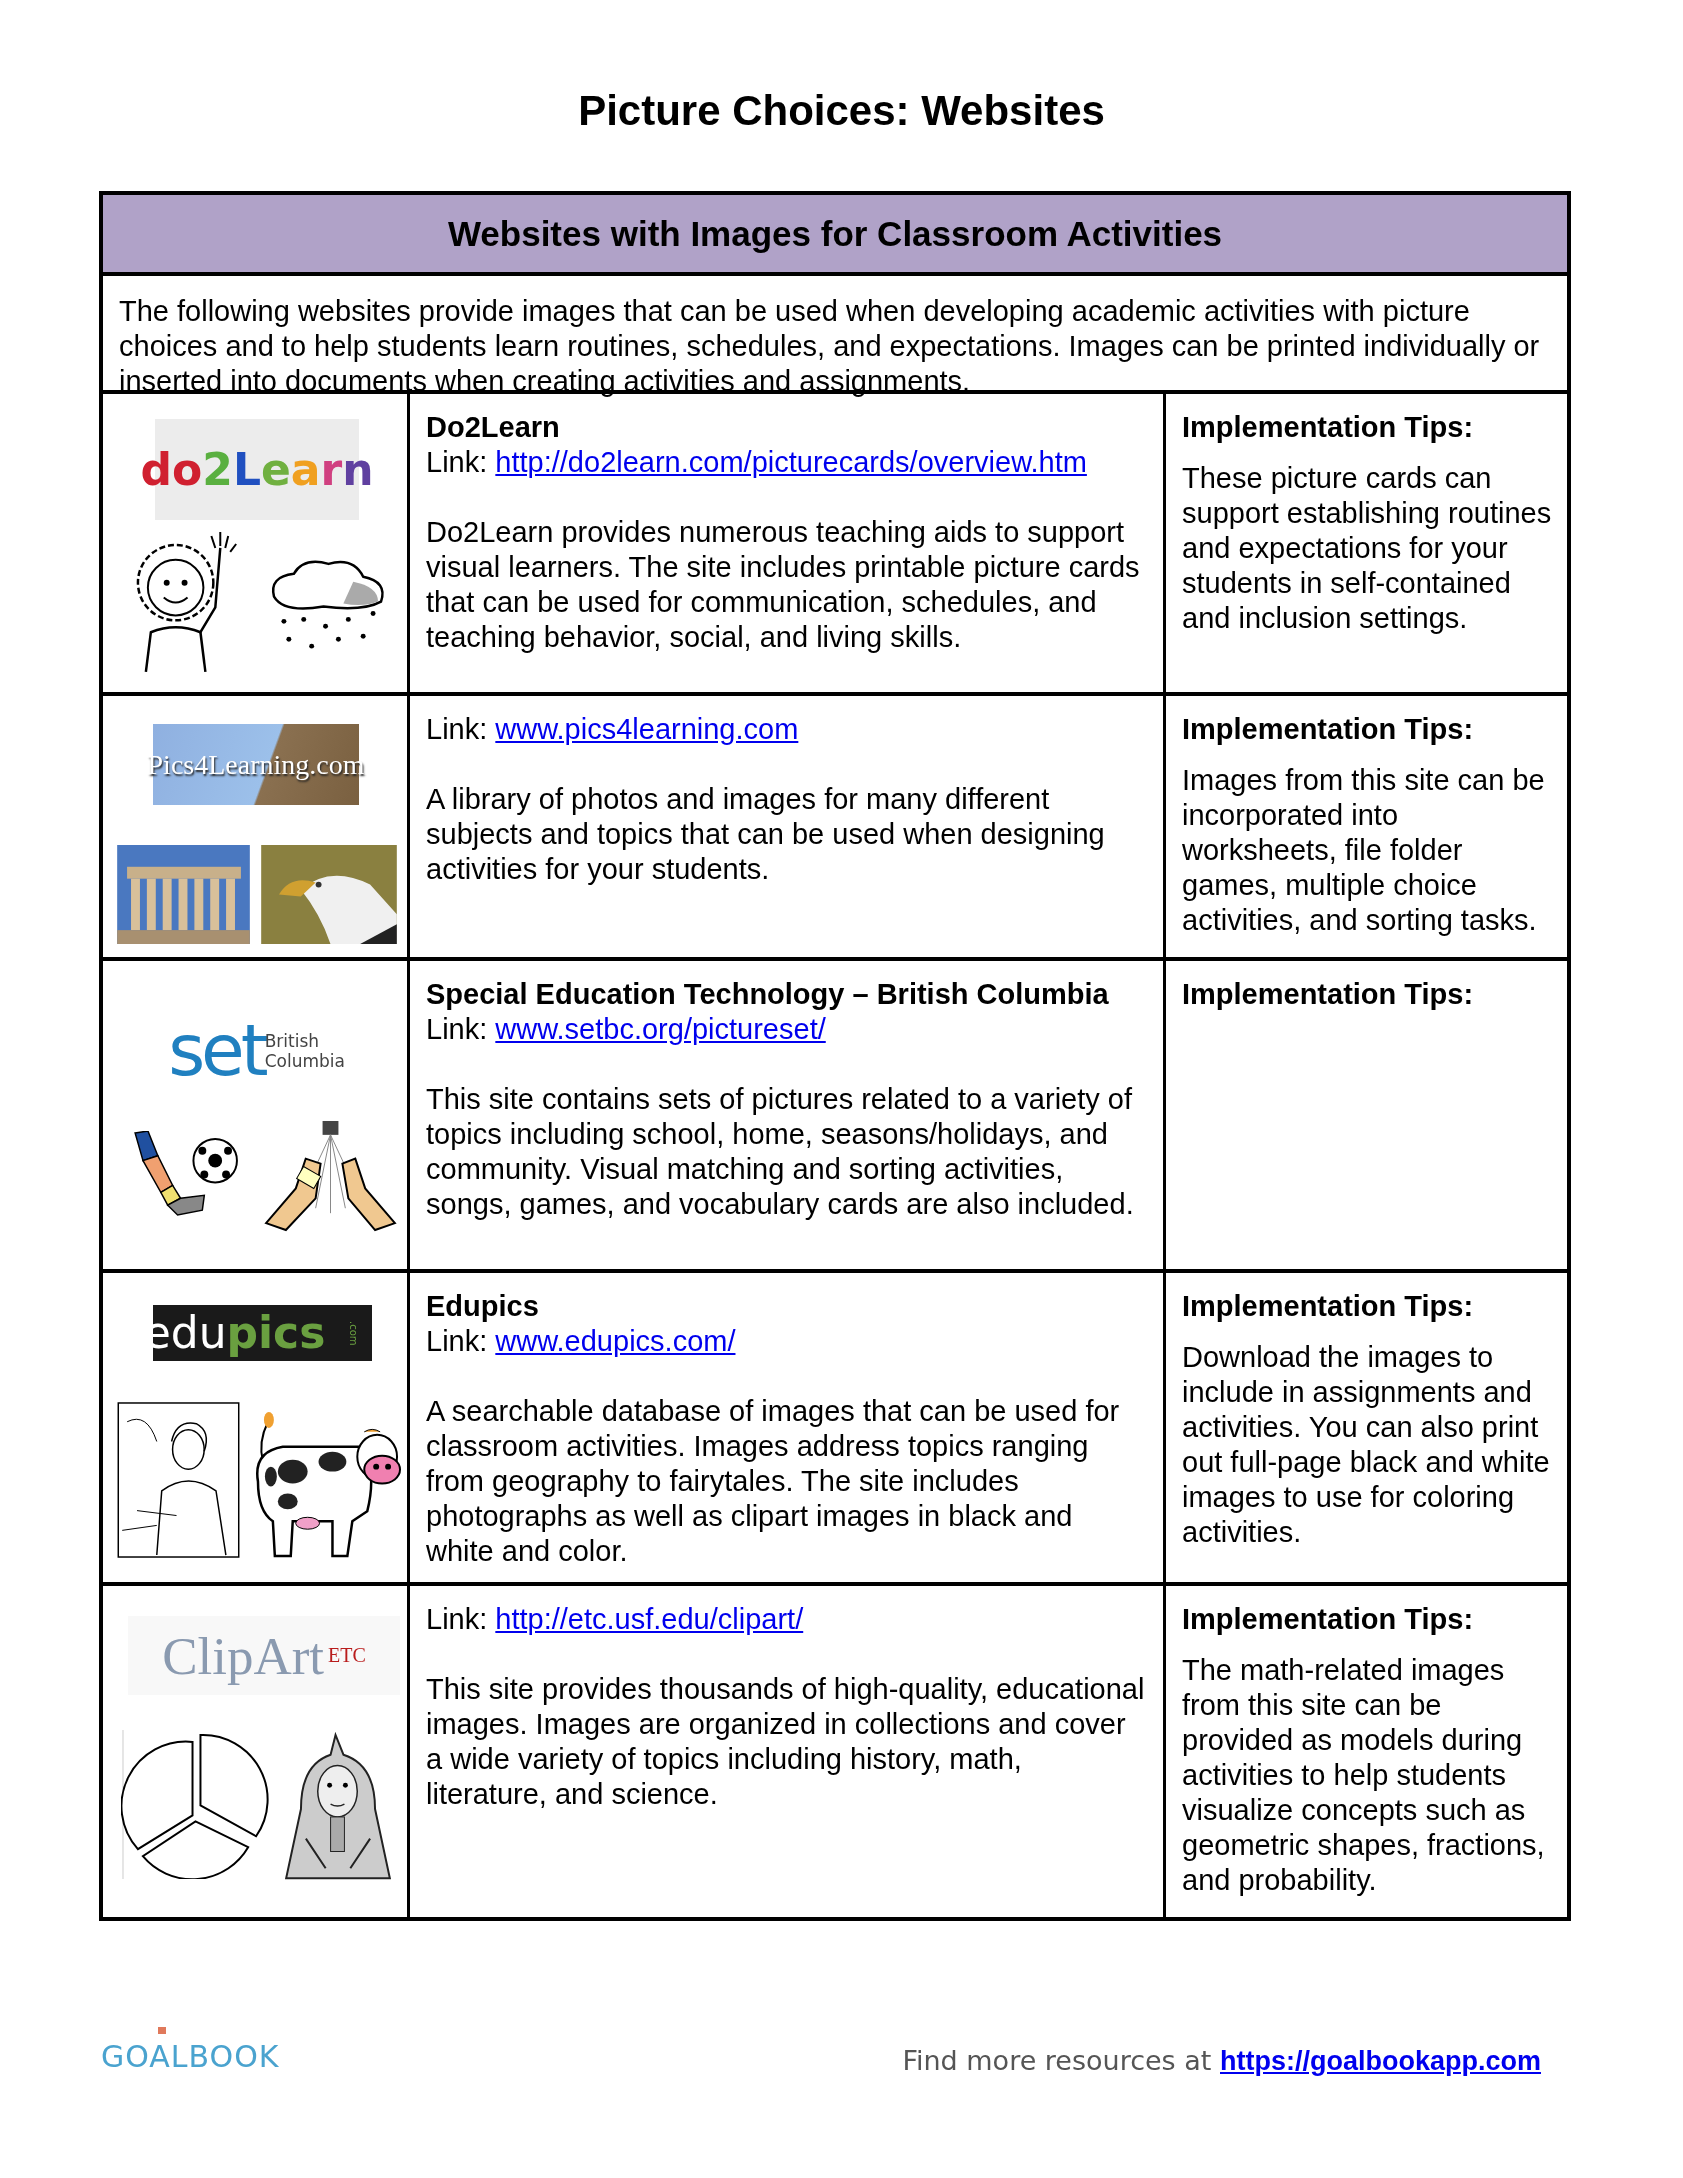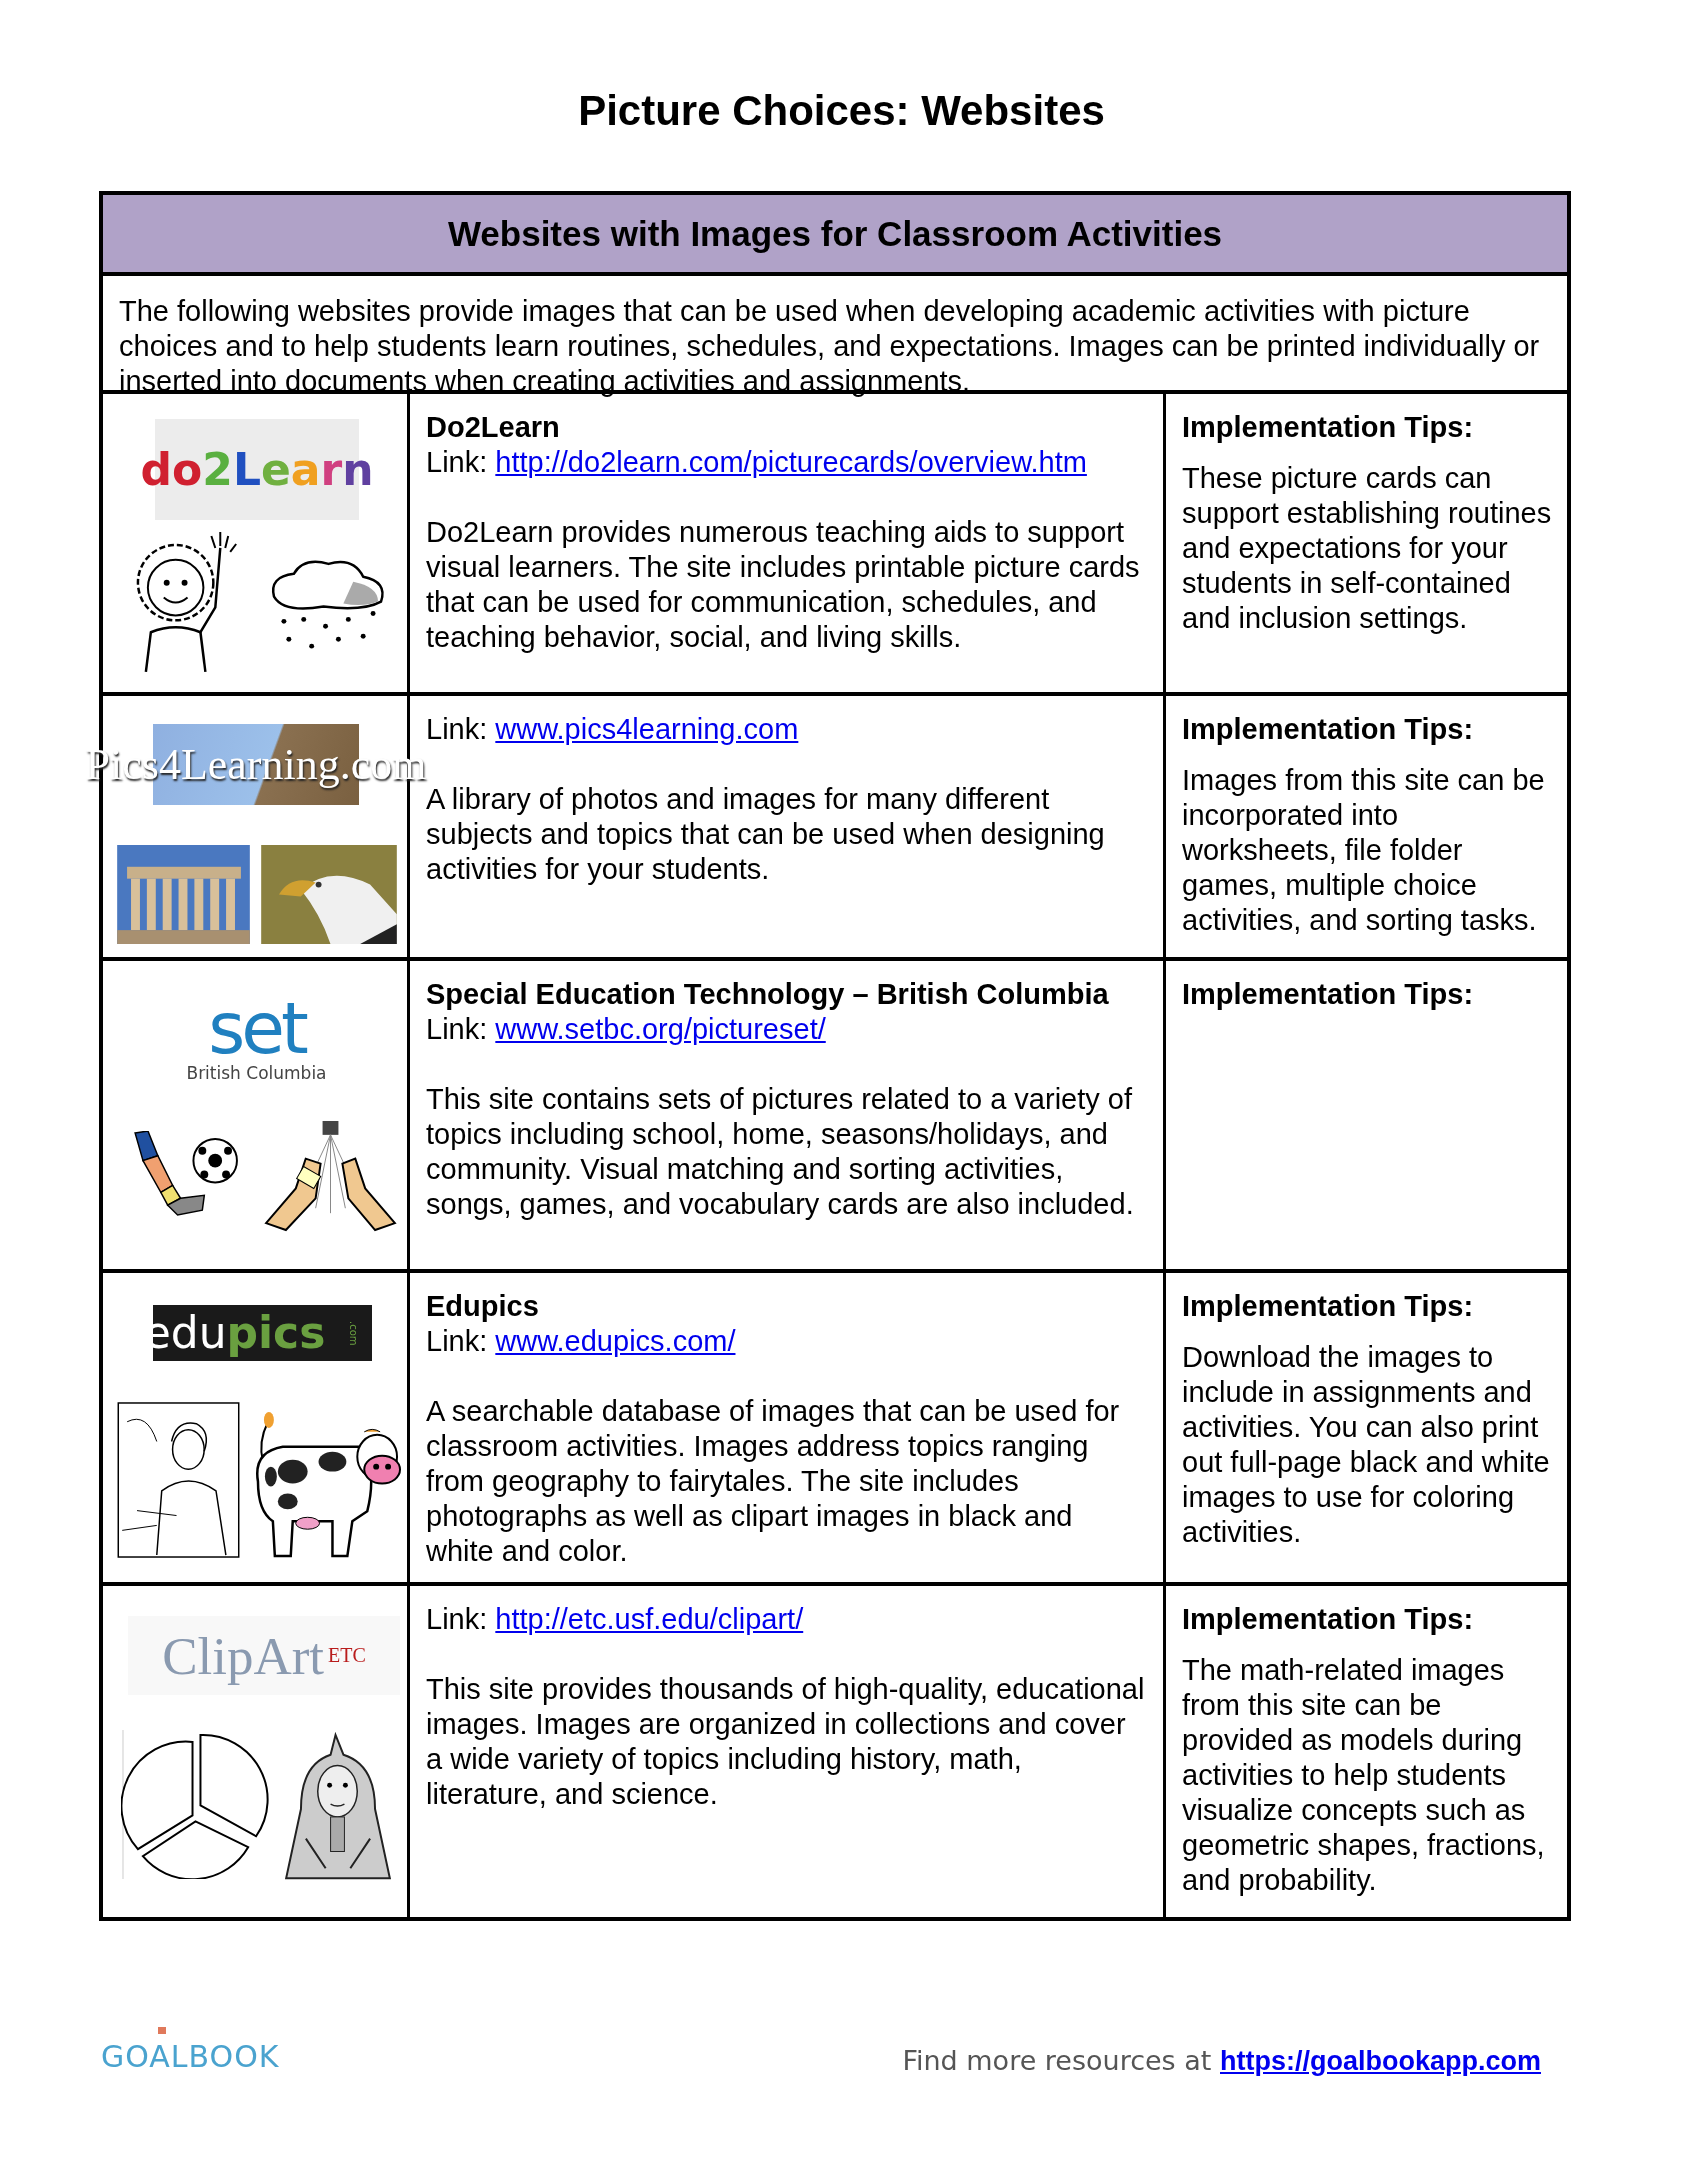--- a/index.html
+++ b/index.html
@@ -76,21 +76,21 @@
       <div class="desc">Do2Learn provides numerous teaching aids to support visual learners. The site includes printable picture cards that can be used for communication, schedules, and teaching behavior, social, and living skills.</div>
     </div>
     <div class="c3">
       <div class="tips-title">Implementation Tips:</div>
       <div>These picture cards can support establishing routines and expectations for your students in self-contained and inclusion settings.</div>
     </div>
   </div>
 
   <div class="row" style="height:265px">
     <div class="c1">
-      <div class="logo" style="left:50px;top:28px;width:206px;height:81px;background:linear-gradient(110deg,#8fb0e0 0%,#9cc0ea 55%,#8a7050 56%,#7a6040 100%);color:#fff;font-family:'Liberation Serif',serif;font-size:44px;text-shadow:1px 2px 2px #222;">
+      <div class="logo" style="left:50px;top:28px;width:206px;height:81px;background:linear-gradient(110deg,#8fb0e0 0%,#9cc0ea 55%,#8a7050 56%,#7a6040 100%);color:#fff;font-family:'Liberation Serif',serif;font-size:28px;text-shadow:1px 2px 2px #222;">
         <span>Pics4Learning.com</span>
       </div>
       <svg class="pic" style="left:14px;top:149px" width="133" height="99" viewBox="0 0 134 100">
         <rect width="134" height="100" fill="#4a78c0"></rect>
         <rect x="10" y="22" width="115" height="12" fill="#c8b08a"></rect>
         <g fill="#d8c09a">
           <rect x="14" y="34" width="9" height="52"></rect>
             <rect x="30" y="34" width="9" height="52"></rect>
             <rect x="46" y="34" width="9" height="52"></rect>
             <rect x="62" y="34" width="9" height="52"></rect>
@@ -113,21 +113,21 @@
       <div class="desc">A library of photos and images for many different subjects and topics that can be used when designing activities for your students.</div>
     </div>
     <div class="c3">
       <div class="tips-title">Implementation Tips:</div>
       <div>Images from this site can be incorporated into worksheets, file folder games, multiple choice activities, and sorting tasks.</div>
     </div>
   </div>
 
   <div class="row" style="height:312px">
     <div class="c1">
-      <div class="logo" style="left:79px;top:23px;width:149px;height:109px;flex-direction:column;">
+      <div class="logo" style="left:79px;top:35px;width:149px;height:109px;flex-direction:row;">
         <span style="font-size:71px;line-height:69px;color:#2080c0;font-family:'DejaVu Sans',sans-serif;letter-spacing:-4px;text-transform:lowercase;">SET</span>
         <span style="font-size:17px;color:#444;font-family:'DejaVu Sans',sans-serif;">British Columbia</span>
       </div>
       <svg class="pic" style="left:30px;top:170px" width="109" height="89" viewBox="0 0 110 90">
         <path d="M2 2 L15 0 L25 25 L10 30 Z" fill="#2050a0" stroke="#000" stroke-width="1.5"></path>
         <path d="M10 30 L25 25 L40 55 L28 62 Z" fill="#f0a070" stroke="#000" stroke-width="1.5"></path>
         <path d="M28 62 L40 55 L48 68 L35 75 Z" fill="#f0e070" stroke="#000" stroke-width="1.5"></path>
         <path d="M35 75 L48 68 L72 65 L70 80 L45 85 Z" fill="#888" stroke="#000" stroke-width="1.5"></path>
         <circle cx="83" cy="30" r="22" fill="#fff" stroke="#000" stroke-width="2"></circle>
         <circle cx="83" cy="30" r="7" fill="#000"></circle>

